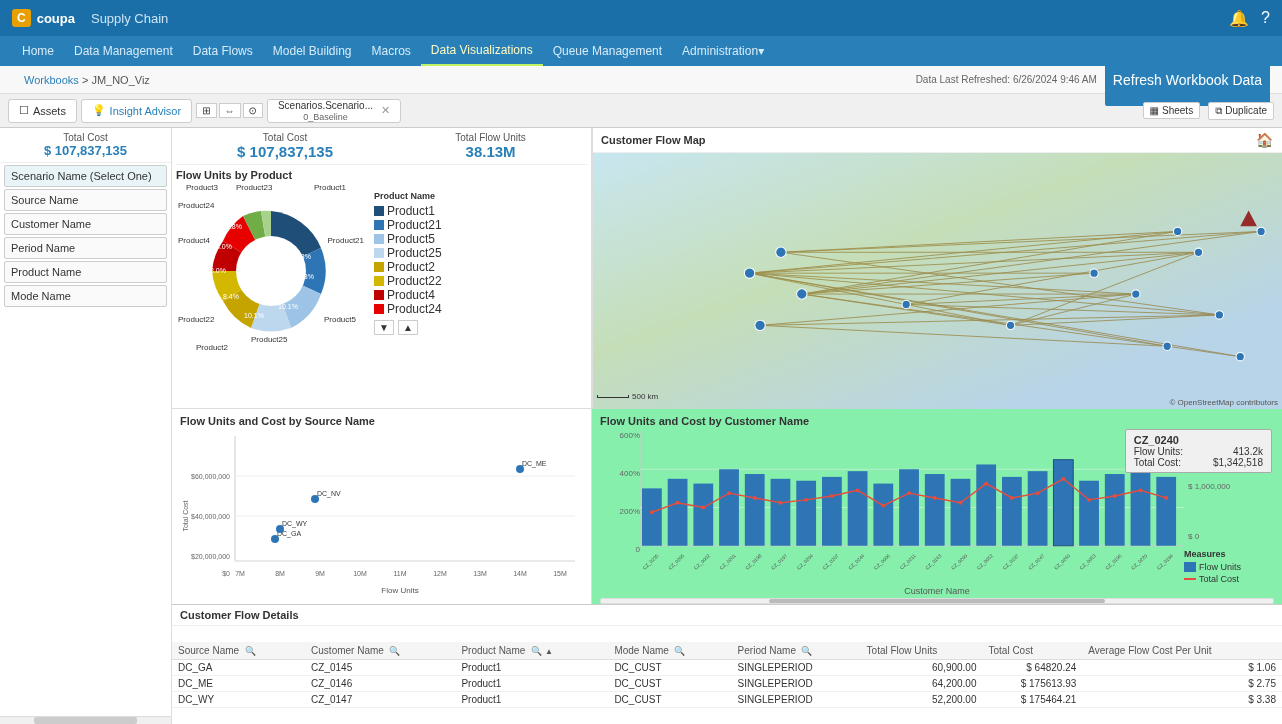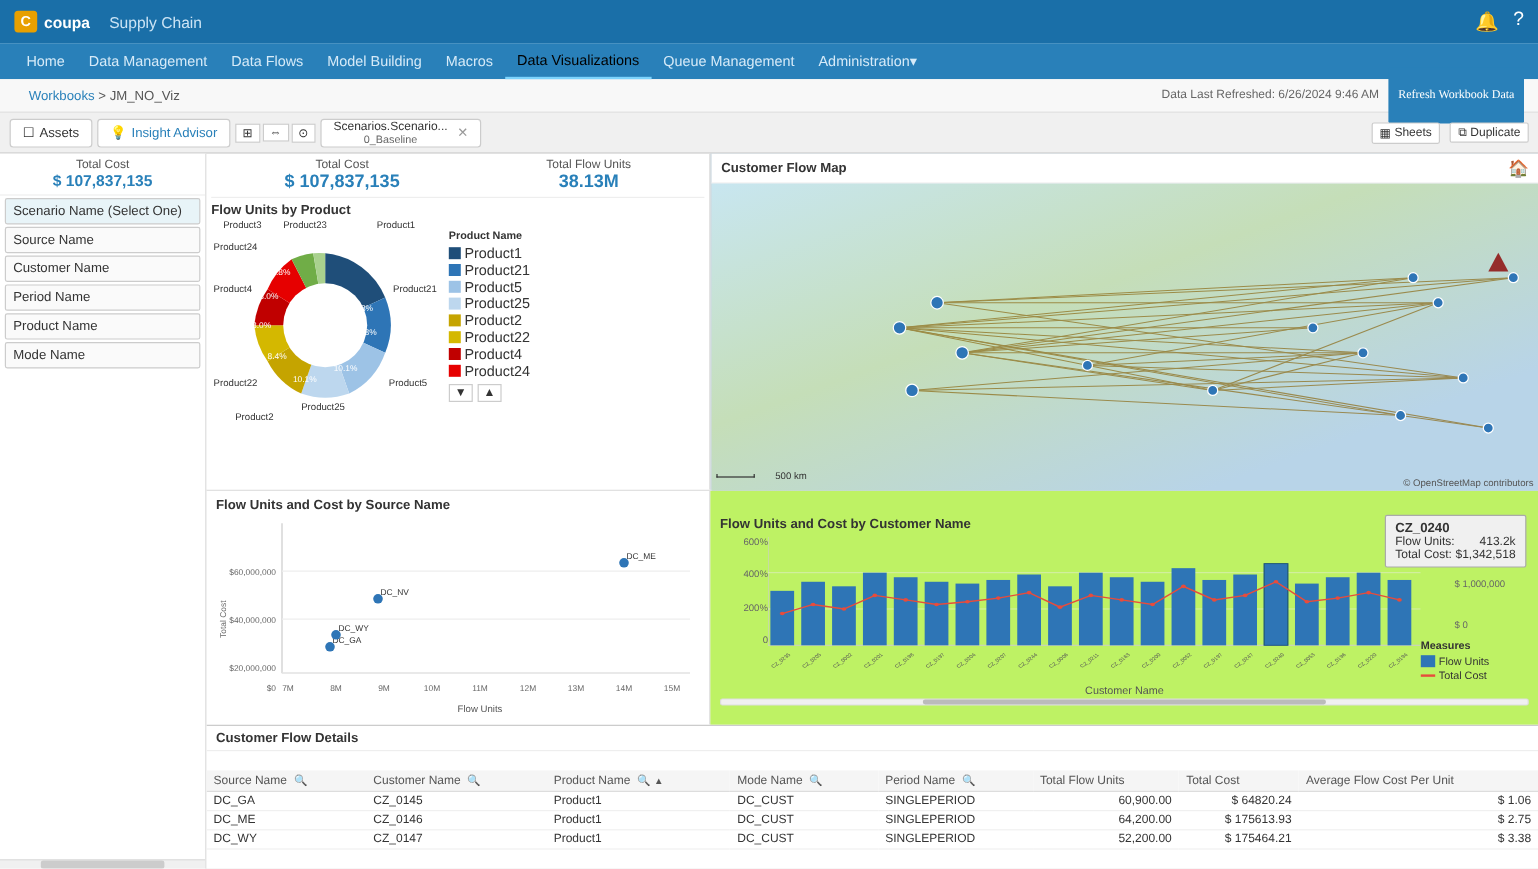--- a/index.html
+++ b/index.html
@@ -9,29 +9,29 @@
     .top-bar { background: #1a6fa8; display: flex; align-items: center; padding: 0 12px; height: 36px; color: white; }
     .coupa-logo { display: flex; align-items: center; gap: 6px; font-weight: bold; font-size: 14px; color: white; margin-right: 16px; }
     .coupa-logo .logo-icon { background: #e8a000; color: white; font-weight: bold; font-size: 12px; padding: 2px 5px; border-radius: 3px; }
     .supply-chain-label { font-size: 13px; color: #cce4f5; }
     .top-bar-right { margin-left: auto; display: flex; gap: 12px; }
     .top-bar-icon { color: white; font-size: 16px; cursor: pointer; }
 
     
     .main-nav { background: #2980b9; display: flex; align-items: center; padding: 0 12px; height: 30px; }
     .nav-item { color: #d6eaf8; font-size: 12px; padding: 0 10px; height: 30px; display: flex; align-items: center; cursor: pointer; text-decoration: none; text-align: center; }
-    .nav-item.active { color: #000000; border-bottom: 2px solid #7dd3fc; }
+    .nav-item.active { color: #fef9c3; border-bottom: 2px solid #bef264; }
     .nav-item.dropdown::after { content: ' ▾'; }
 
     
     .workbook-bar { background: #f8f8f8; border-bottom: 1px solid #ddd; display: flex; align-items: center; padding: 0 12px; height: 28px; justify-content: space-between; }
     .workbook-path { font-size: 11px; color: #555; margin-left: 12px; }
     .workbook-path a { color: #2980b9; text-decoration: none; }
     .data-refresh { font-size: 10px; color: #666; display: flex; align-items: center; gap: 8px; justify-content: center; }
-    .refresh-btn { background: #2980b9; color: white; border: none; padding: 18px 8px; font-size: 10px; cursor: pointer; border-radius: 2px; font-family: Liberation Serif, serif; }
+    .refresh-btn { background: #2980b9; color: white; border: none; padding: 18px 8px; font-size: 14px; cursor: pointer; border-radius: 2px; }
 
     
     .tab-bar { background: #f0f0f0; border-bottom: 1px solid #ccc; display: flex; align-items: center; padding: 0 8px; height: 34px; justify-content: space-between; }
     .tab-bar-left { display: flex; align-items: center; gap: 4px; }
     .tab-asset { background: white; border: 1px solid #ccc; border-radius: 3px; padding: 2px 10px; font-size: 11px; cursor: pointer; display: flex; align-items: center; gap: 4px; height: 24px; }
     .tab-insight { background: white; border: 1px solid #ccc; border-radius: 3px; padding: 2px 10px; font-size: 11px; cursor: pointer; display: flex; align-items: center; gap: 4px; height: 24px; color: #2980b9; }
     .tab-scenario { background: white; border: 1px solid #ccc; border-radius: 3px; padding: 2px 10px; font-size: 11px; cursor: pointer; display: flex; align-items: center; gap: 4px; height: 24px; }
     .tab-close { color: #999; cursor: pointer; margin-left: 4px; }
     .tab-bar-icons { display: flex; gap: 8px; align-items: center; }
     .tab-bar-icon-btn { background: white; border: 1px solid #ccc; padding: 2px 6px; border-radius: 2px; font-size: 10px; cursor: pointer; display: flex; align-items: center; gap: 3px; }
@@ -59,24 +59,24 @@
     .data-table td { padding: 2px 6px; border-bottom: 1px solid #f0f0f0; white-space: nowrap; }
     .data-table tr.totals td { font-weight: bold; }
     .data-table td.right { text-align: right; }
     .search-icon { color: #999; font-size: 9px; margin-left: 3px; }
     .legend-item { display: flex; align-items: center; gap: 3px; }
     .legend-color { width: 10px; height: 10px; flex-shrink: 0; }
 
     
     .tooltip-box { position: absolute; background: #f0f0f0; border: 1px solid #aaa; padding: 4px 8px; font-size: 10px; border-radius: 2px; top: 20px; right: 10px; z-index: 10; }
     .tooltip-title { font-weight: bold; font-size: 11px; }
-    .tooltip-row { display: flex; justify-content: space-between; gap: 3px; }
+    .tooltip-row { display: flex; justify-content: space-between; gap: 32px; }
 
     .map-credit { position: absolute; bottom: 2px; right: 4px; font-size: 8px; color: #555; }
-    .map-scale { position: absolute; bottom: 8px; left: 4px; font-size: 8px; color: #333; display: flex; align-items: center; gap: 17px; text-align: center; }
+    .map-scale { position: absolute; bottom: 8px; left: 4px; font-size: 8px; color: #333; display: flex; align-items: center; gap: 3px; text-align: center; }
     .scale-bar { display: inline-block; width: 32px; height: 3px; border: 1px solid #333; border-top: none; }
     .metrics-row { display: flex; border-bottom: 1px solid #eee; }
     .metrics-col { flex: 1; text-align: center; padding: 4px; }
 
     .full-width-bottom { width: 100%; }
   </style>
 </head>
 <body>
 
 <div class="top-bar">
@@ -396,21 +396,21 @@
           <text x="102" y="95" font-size="7" fill="#333">DC_WY</text>
 
           <circle cx="135" cy="68" r="4" fill="#2e75b6"></circle>
           <text x="137" y="65" font-size="7" fill="#333">DC_NV</text>
 
           <circle cx="340" cy="38" r="4" fill="#2e75b6"></circle>
           <text x="342" y="35" font-size="7" fill="#333">DC_ME</text>
         </svg>
       </div>
 
-      <div style="flex:1;background:#bef264;padding:22px 8px;position:relative;overflow:hidden;">
+      <div style="flex:1;background:#86efac;padding:6px 8px;position:relative;overflow:hidden;">
         <div class="bar-chart-title">Flow Units and Cost by Customer Name</div>
 
         <div class="tooltip-box">
           <div class="tooltip-title">CZ_0240</div>
           <div class="tooltip-row">
             <span>Flow Units:</span>
             <span>413.2k</span>
           </div>
           <div class="tooltip-row">
             <span>Total Cost:</span>
@@ -501,21 +501,21 @@
               <text x="402" y="138" font-size="5" fill="#555" text-anchor="middle" transform="rotate(-45,402,138)">CZ_0247</text>
               <text x="428" y="138" font-size="5" fill="#555" text-anchor="middle" transform="rotate(-45,428,138)">CZ_0240</text>
               <text x="454" y="138" font-size="5" fill="#555" text-anchor="middle" transform="rotate(-45,454,138)">CZ_0053</text>
               <text x="480" y="138" font-size="5" fill="#555" text-anchor="middle" transform="rotate(-45,480,138)">CZ_0196</text>
               <text x="506" y="138" font-size="5" fill="#555" text-anchor="middle" transform="rotate(-45,506,138)">CZ_0220</text>
               <text x="532" y="138" font-size="5" fill="#555" text-anchor="middle" transform="rotate(-45,532,138)">CZ_0194</text>
             </svg>
           </div>
 
           <div style="width:90px;display:flex;flex-direction:column;">
-            <div style="display:flex;flex-direction:column;justify-content:space-between;height:120px;font-size:8px;color:#666;padding-left:4px;margin-left:24px;">
+            <div style="display:flex;flex-direction:column;justify-content:space-between;height:120px;font-size:8px;color:#666;padding-left:4px;">
               <span>$ 2,000,000</span>
               <span>$ 1,000,000</span>
               <span>$ 0</span>
             </div>
 
             <div style="margin-top:8px;font-size:9px;">
               <div style="font-size:9px;font-weight:bold;margin-bottom:3px;">Measures</div>
               <div style="display:flex;align-items:center;gap:3px;margin-bottom:2px;">
                 <div style="width:12px;height:10px;background:#2e75b6;"></div>
                 <span>Flow Units</span>

